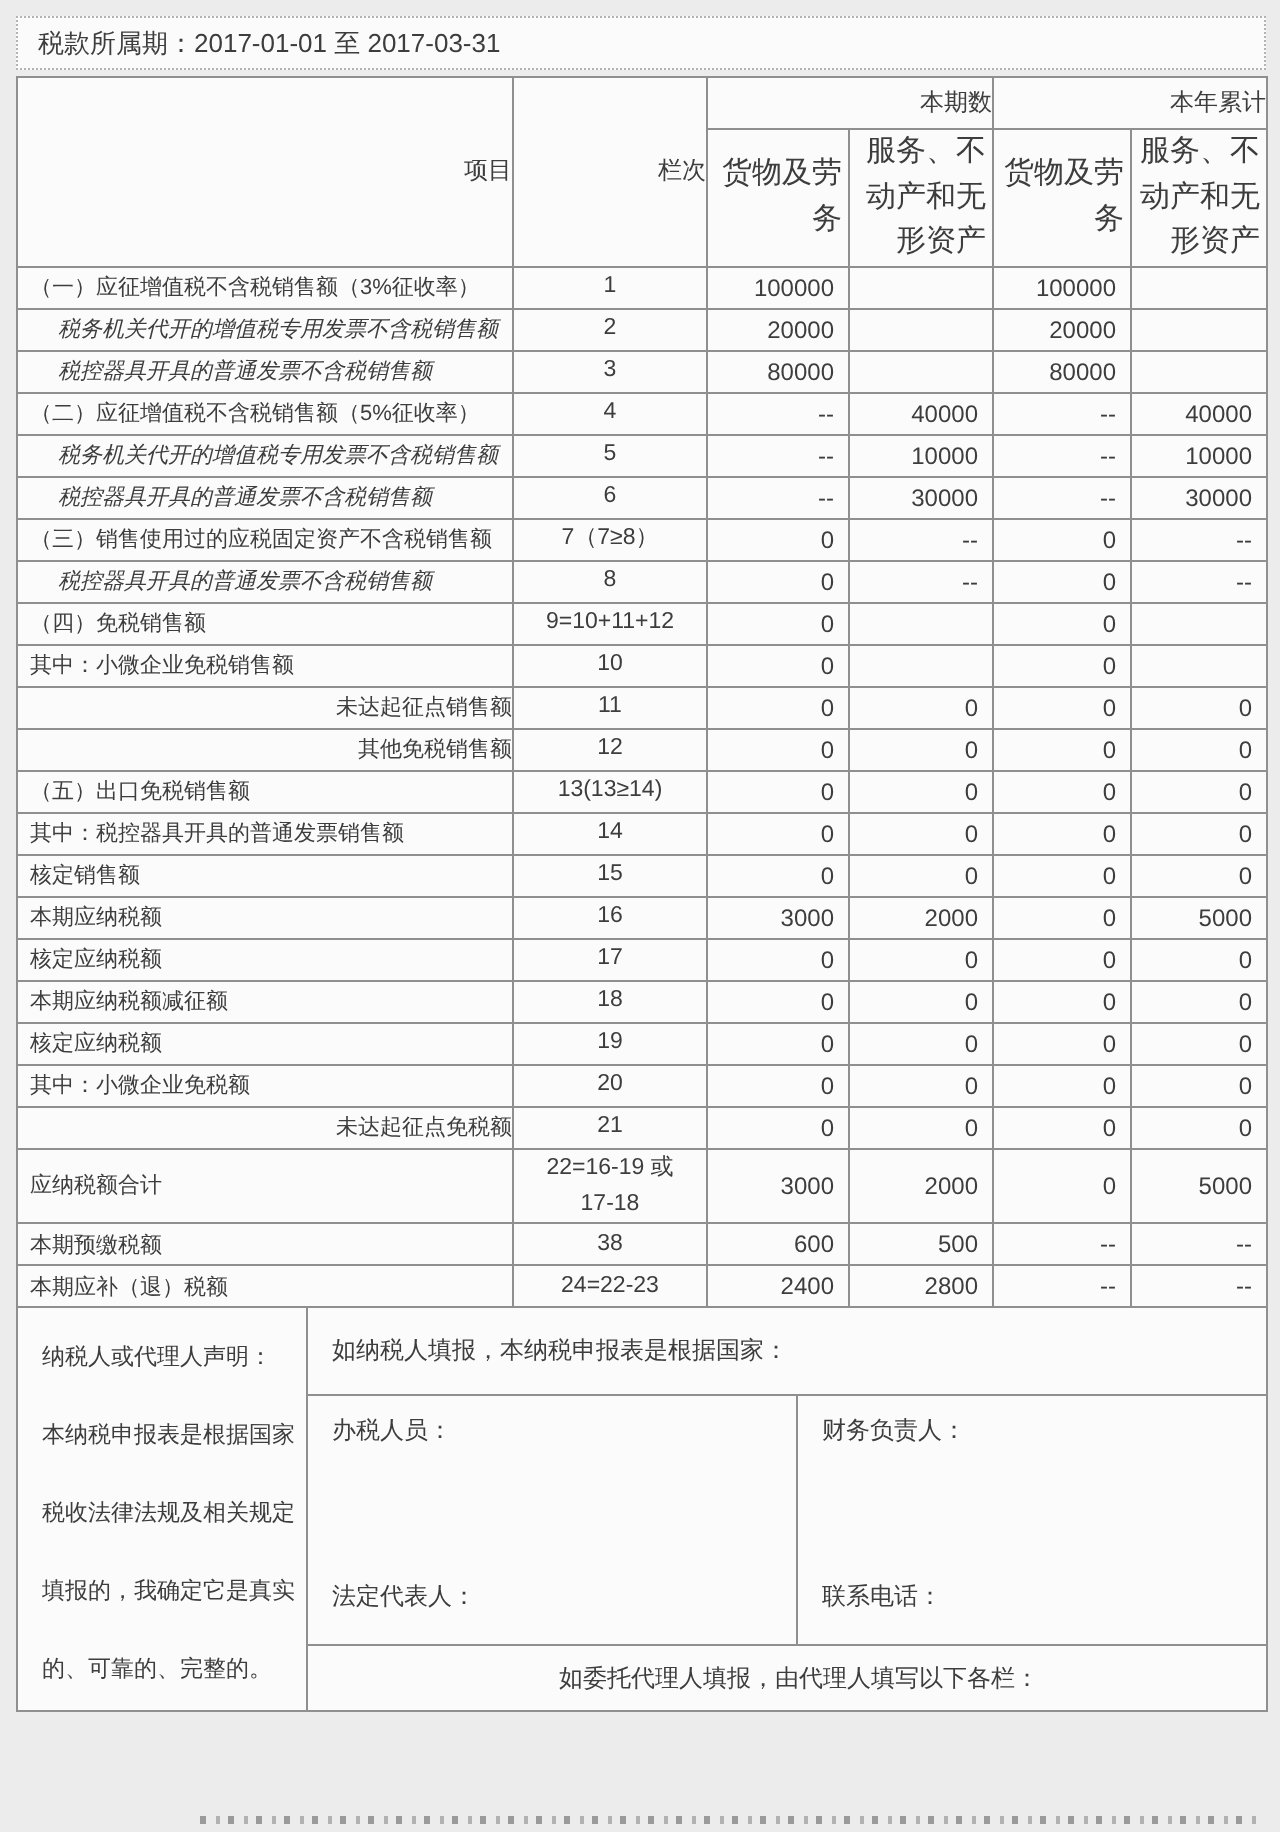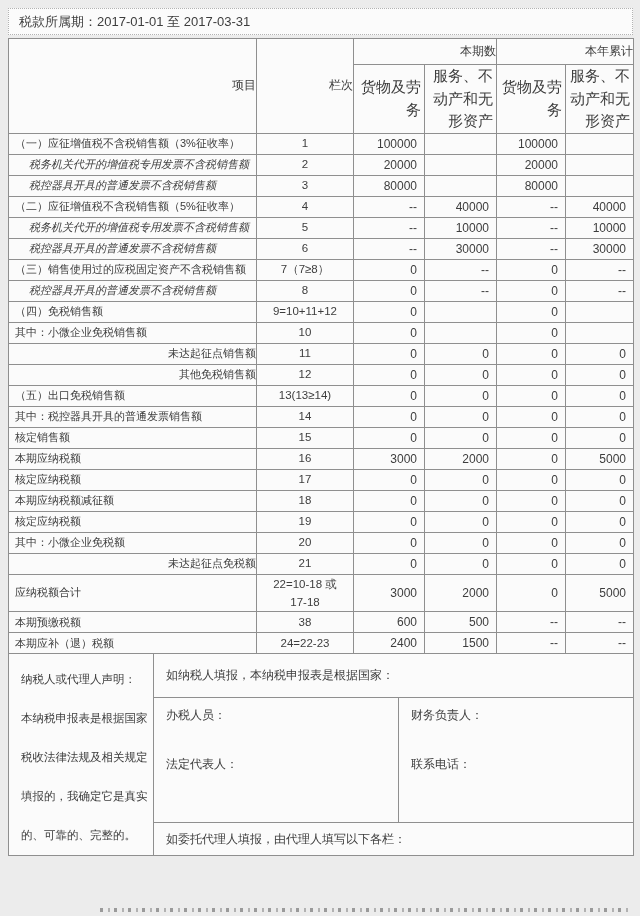--- a/index.html
+++ b/index.html
@@ -59,23 +59,23 @@
     width:625px; border-collapse:collapse; table-layout:fixed;
     background:var(--panel); font-size:12px; margin-top:-1px;
   }
   table.foot td{border:1px solid var(--line-strong); vertical-align:middle;}
   td.decl{
     width:145px; padding:6px 10px 0 12px; vertical-align:top;
     font-size:11.5px; line-height:39px; white-space:nowrap;
   }
   td.note{height:38px; padding-left:12px;}
   tr.fb td{height:110px; vertical-align:top; padding:9px 0 0 12px;}
-  tr.fb td .lbl2{margin-top:32px;}
+  tr.fb td .lbl2{margin-top:66px;}
   td.dotl{border-left:1px dotted var(--line-dotted) !important;}
-  tr.fd td{height:29px; padding-left:12px;}
+  tr.fd td{height:29px; padding-left:12px;text-align:center;}
 
   
   .cutoff{
     position:absolute; left:100px; top:908px; width:530px; height:4px;
     background:repeating-linear-gradient(90deg,#777 0 3px,transparent 3px 8px,#999 8px 10px,transparent 10px 14px);
     opacity:.7;
   }
 </style>
 </head>
 <body>
@@ -275,40 +275,40 @@
         <tr>
           <td class="item ind3">未达起征点免税额</td>
           <td class="colno">21</td>
           <td class="num">0</td>
           <td class="num">0</td>
           <td class="num">0</td>
           <td class="num">0</td>
         </tr>
         <tr>
           <td class="item">应纳税额合计</td>
-          <td class="colno">22=10-18 或
+          <td class="colno">22=16-19 或
 17-18</td>
           <td class="num">3000</td>
           <td class="num">2000</td>
           <td class="num">0</td>
           <td class="num">5000</td>
         </tr>
         <tr>
           <td class="item">本期预缴税额</td>
           <td class="colno">38</td>
           <td class="num">600</td>
           <td class="num">500</td>
           <td class="num">--</td>
           <td class="num">--</td>
         </tr>
         <tr>
           <td class="item">本期应补（退）税额</td>
           <td class="colno">24=22-23</td>
           <td class="num">2400</td>
-          <td class="num">1500</td>
+          <td class="num">2800</td>
           <td class="num">--</td>
           <td class="num">--</td>
         </tr>
       </tbody>
   </table>
 
   <table class="foot">
     <colgroup>
         <col style="width:145px">
         <col style="width:245px">

